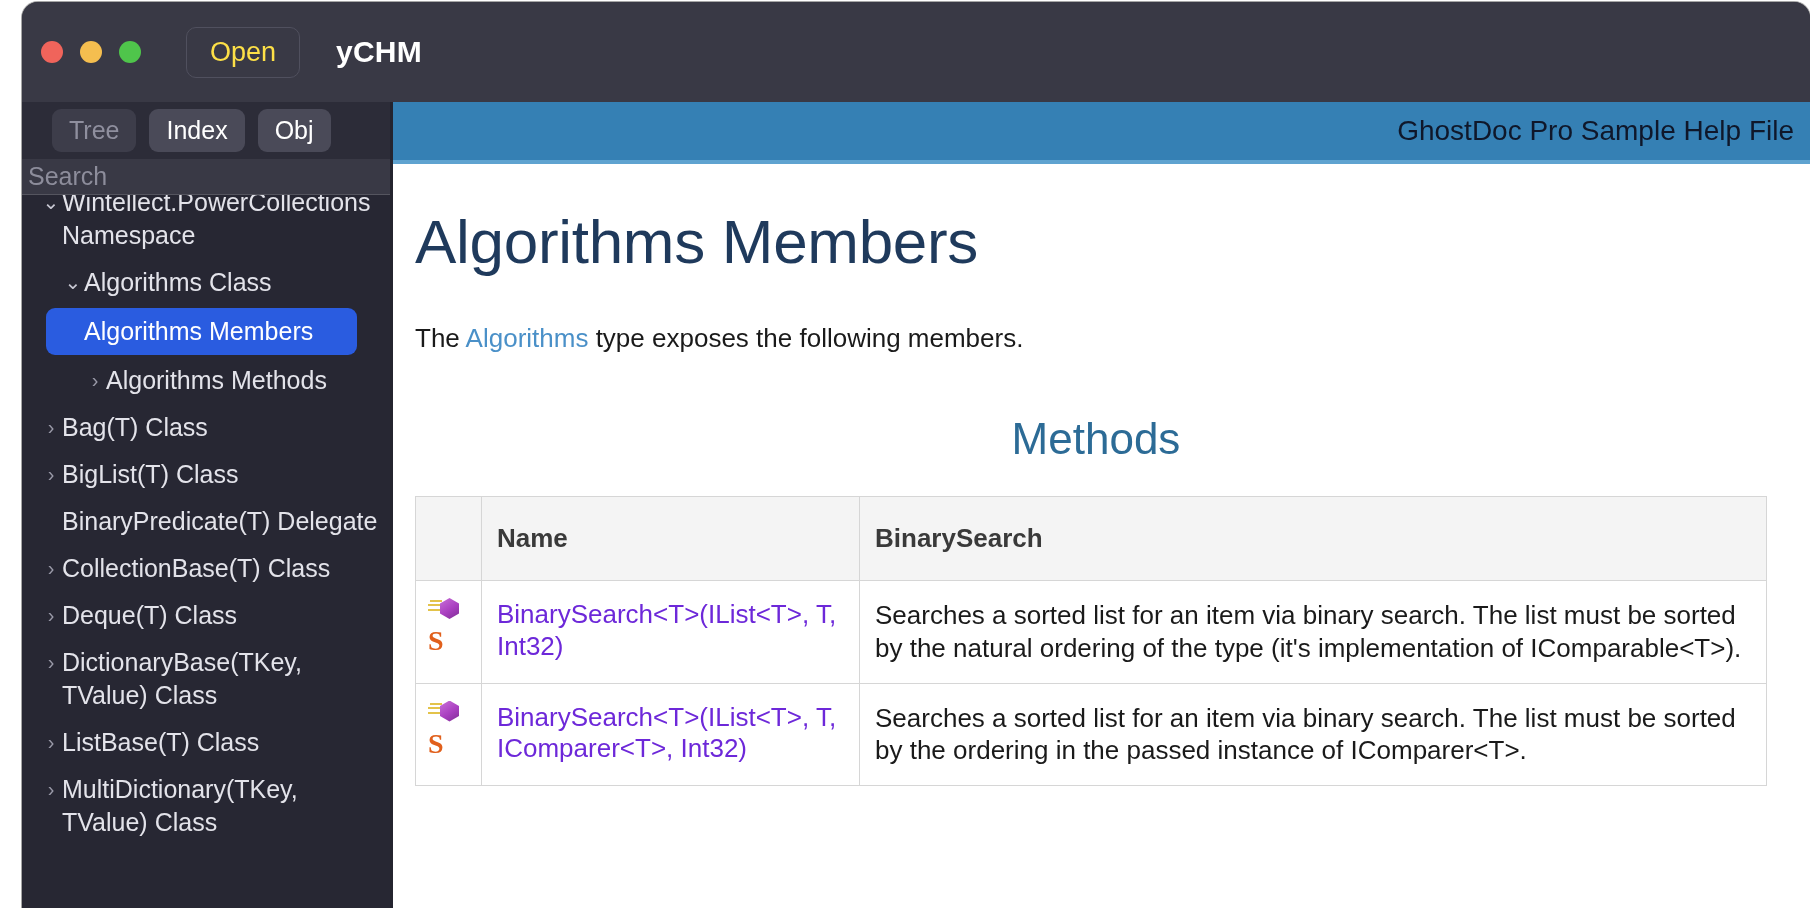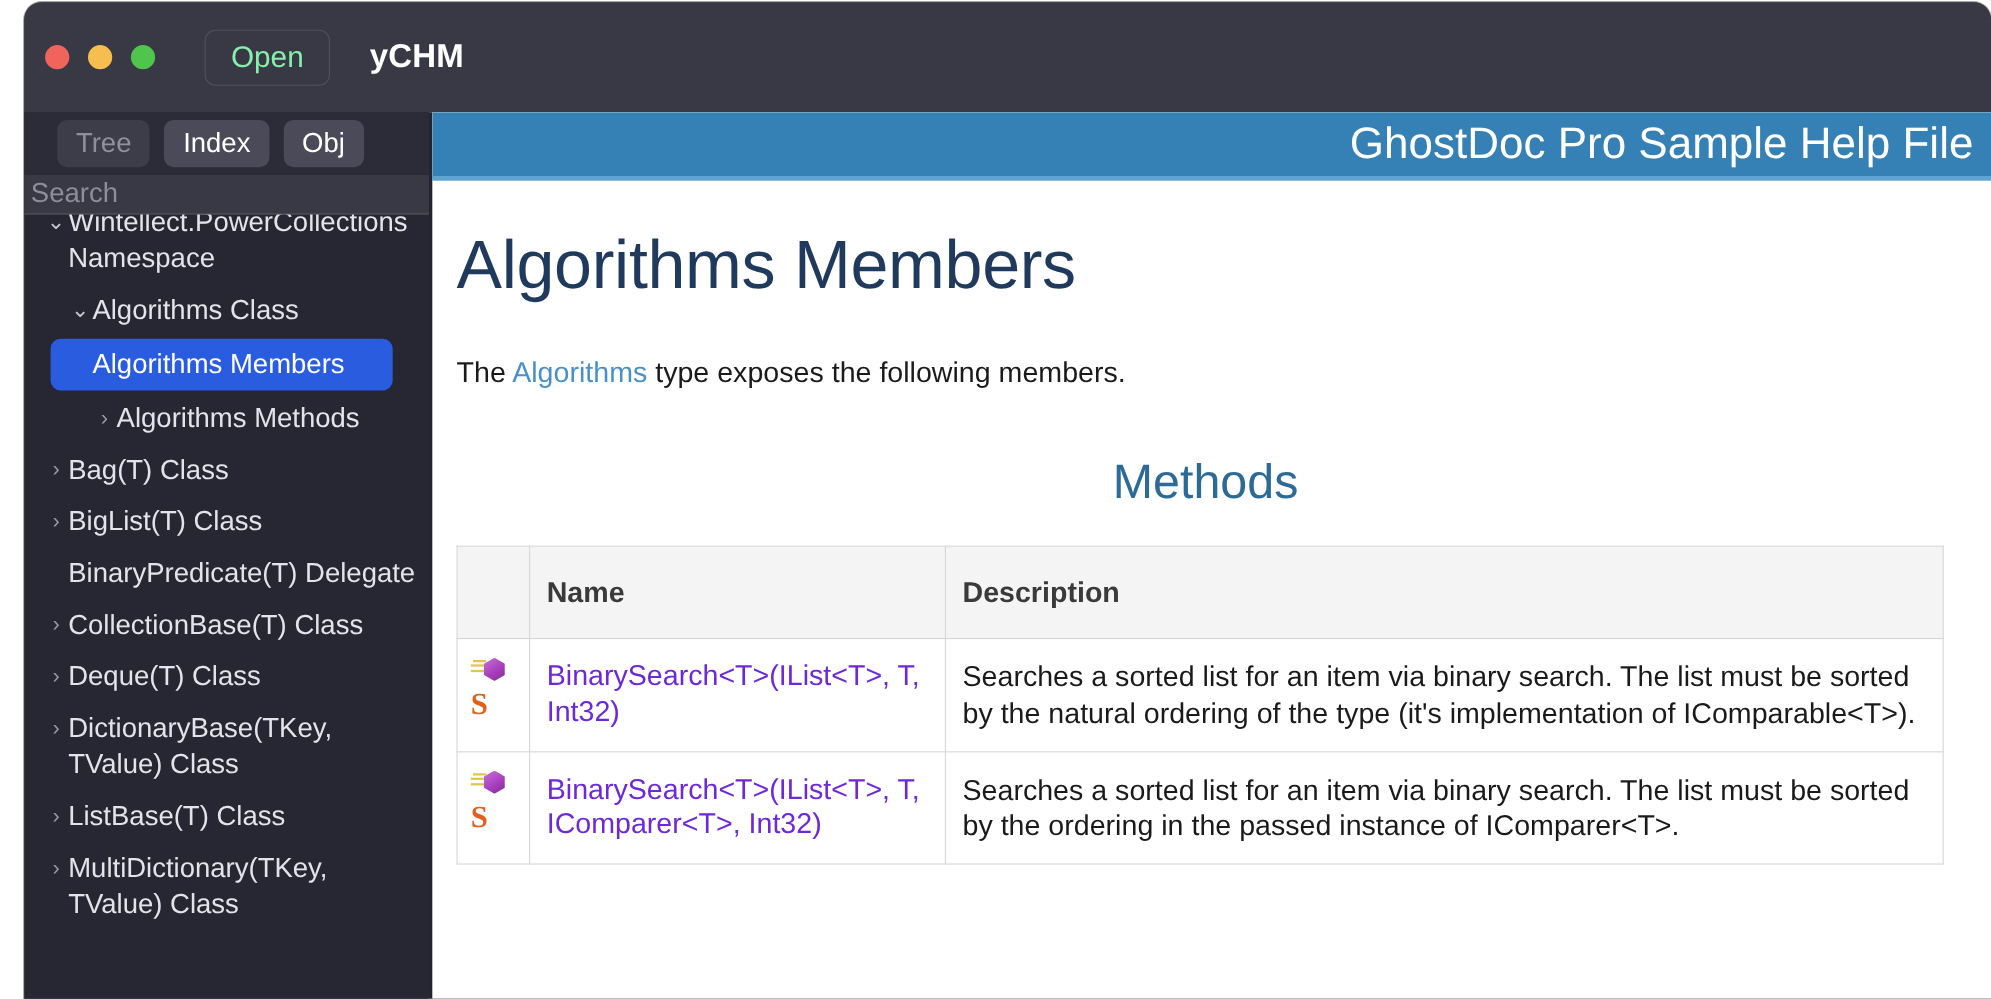--- a/index.html
+++ b/index.html
@@ -33,21 +33,21 @@
   .dot { width: 22px; height: 22px; border-radius: 50%; }
   .dot.red    { background: #F0645B; }
   .dot.yellow { background: #F5BE4F; }
   .dot.green  { background: #4FC54B; }
 
   .open-btn {
     margin-left: 45px;
     padding: 11px 23px;
     border: 1px solid #50505e;
     border-radius: 10px;
-    color: #86efac;
+    color: #fde047;
     font-size: 27px;
     background: transparent;
     line-height: 1;
   }
   .app-title {
     margin-left: 36px;
     color: #ffffff;
     font-size: 30px;
     font-weight: bold;
     letter-spacing: .2px;
@@ -144,22 +144,22 @@
     border-left: 3px solid #24242f;
   }
   .doc-header {
     height: 62px;
     background: #3580B4;
     border-bottom: 4px solid #5fa3d0;
     display: flex; align-items: center; justify-content: flex-end;
     padding-right: 16px;
   }
   .doc-header-title {
-    color: #ffffff;
-    font-size: 40px;
+    color: #0f172a;
+    font-size: 28px;
     line-height: 1;
   }
   .doc-body { padding: 30px 33px 0 22px; }
 
   .page-title {
     color: #1F3A5C;
     font-size: 62px;
     font-weight: normal;
     letter-spacing: -0.3px;
     margin-top: 12px;
@@ -347,21 +347,21 @@
 
       <p class="intro"><span>The </span><a href="#">Algorithms</a><span> type exposes the following members.</span></p>
 
       <h2 class="section-title">Methods</h2>
 
       <table class="members">
         <thead>
           <tr>
             <th class="col-icon"></th>
             <th class="col-name">Name</th>
-            <th>Description</th>
+            <th>BinarySearch</th>
           </tr>
         </thead>
         <tbody>
           <tr>
             <td class="cell-icon">
               <div class="icon-stack">
                 <div class="ic ic-method">
                   <span class="speed"></span>
                     <span class="cube"></span>
                 </div>

